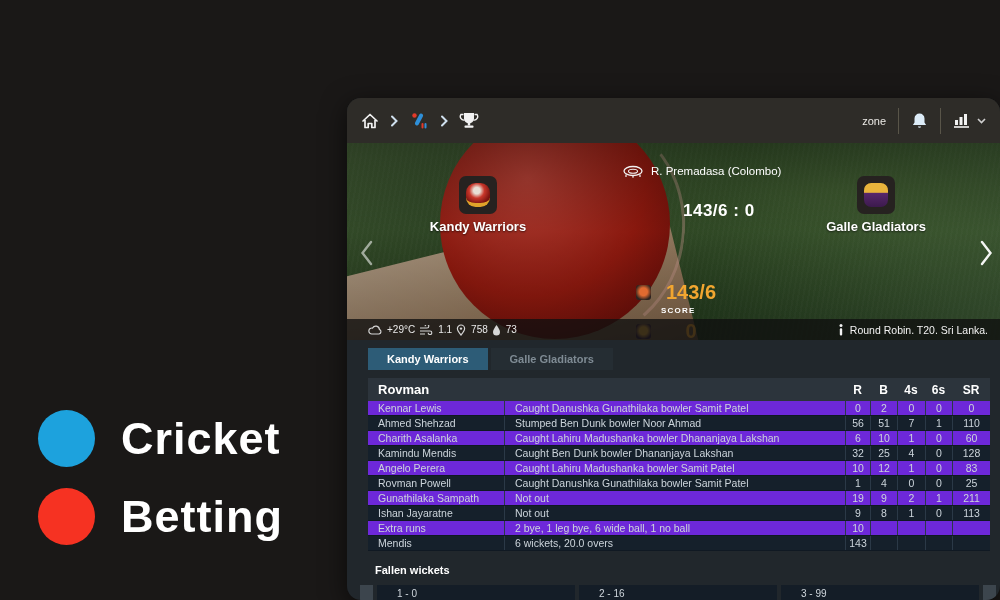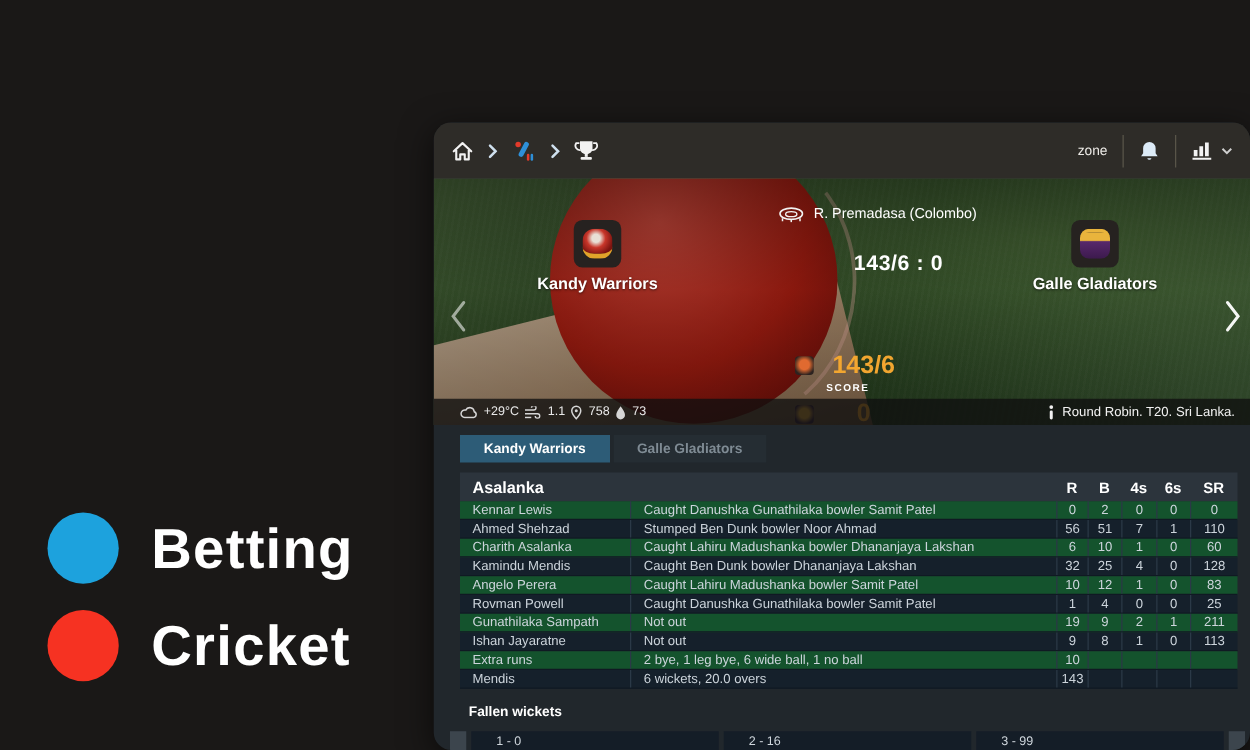--- a/index.html
+++ b/index.html
@@ -76,21 +76,21 @@
   .tabs { display:flex; gap:3px; }
   .tab { height:22px; display:flex; align-items:center; padding:0 19px; font-size:11px; font-weight:bold; cursor:pointer; }
   .tab.active { background:#2d5c77; color:#fff; }
   .tab.inactive { background:#252d33; color:#7f8b94; }
 
   .grid { display:grid; grid-template-columns:137px 1fr 25px 27px 28px 27px 38px; }
   .thead { margin-top:8px; background:#2c343c; height:23px; align-items:center; }
   .thead .t-title { grid-column:1 / 3; color:#fff; font-size:13px; font-weight:bold; padding-left:10px; }
   .thead .t-col { color:#fff; font-size:12px; font-weight:bold; text-align:center; }
 
-  .trow { height:15px; background:#14532d; align-items:center; border-bottom:1px solid #101923; }
+  .trow { height:15px; background:#6d28d9; align-items:center; border-bottom:1px solid #101923; }
   .trow.alt { background:#15202b; }
   .cell { font-size:10.5px; color:#ccd4db; line-height:14px; overflow:hidden; white-space:nowrap; }
   .cell.name { padding-left:10px; border-right:1px solid #2b3947; }
   .cell.desc { padding-left:10px; }
   .cell.num { text-align:center; border-left:1px solid #2b3947; height:100%; display:flex; align-items:center; justify-content:center; }
 
   .fallen { margin-top:13px; }
   .fallen-title { color:#fff; font-size:11px; font-weight:bold; padding-left:7px; }
   .wicket-strip { margin:9px 0 0 -8px; display:flex; gap:4px; height:22px; }
   .w-stub { flex:0 0 13px; background:#3c454d; }
@@ -100,22 +100,22 @@
 </style>
 </head>
 <body>
 
 <div class="brand">
   <div class="dots">
     <div class="dot dot-blue"></div>
     <div class="dot dot-red"></div>
   </div>
   <div class="titles">
+    <span>Cricket</span>
     <span>Betting</span>
-    <span>Cricket</span>
   </div>
 </div>
 
 <div class="panel">
 
   <div class="navbar">
     <div class="nav-left">
       <span class="icon-btn">
         <svg width="18" height="16" viewBox="0 0 18 16">
             <path d="M2 8 L9 1.5 L16 8 M4 7.2 V14.5 H7.2 V10.5 H10.8 V14.5 H14 V7.2" fill="none" stroke="#f2f2f2" stroke-width="1.7" stroke-linecap="round" stroke-linejoin="round"></path>
@@ -276,21 +276,21 @@
     </div>
   </div>
 
   <div class="content">
     <div class="tabs">
       <div class="tab active">Kandy Warriors</div>
       <div class="tab inactive">Galle Gladiators</div>
     </div>
 
     <div class="grid thead">
-      <div class="t-title">Asalanka</div>
+      <div class="t-title">Rovman</div>
       <div class="t-col">R</div>
       <div class="t-col">B</div>
       <div class="t-col">4s</div>
       <div class="t-col">6s</div>
       <div class="t-col">SR</div>
     </div>
 
     <div id="table-body">
         <div class="grid trow">
     <div class="cell name">Kennar Lewis</div>

